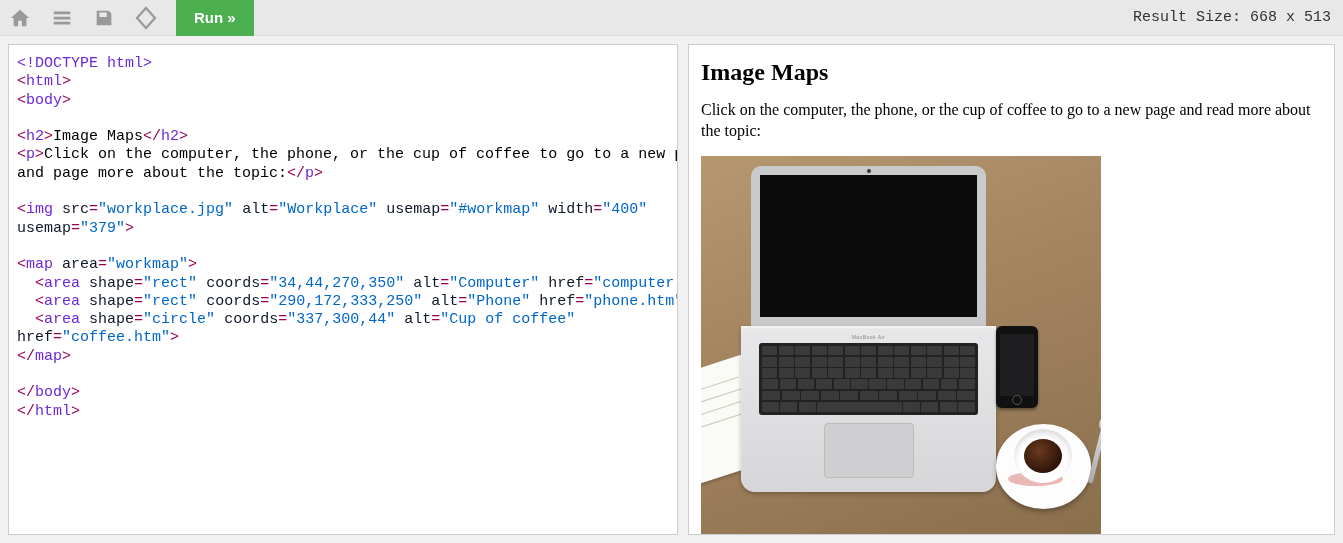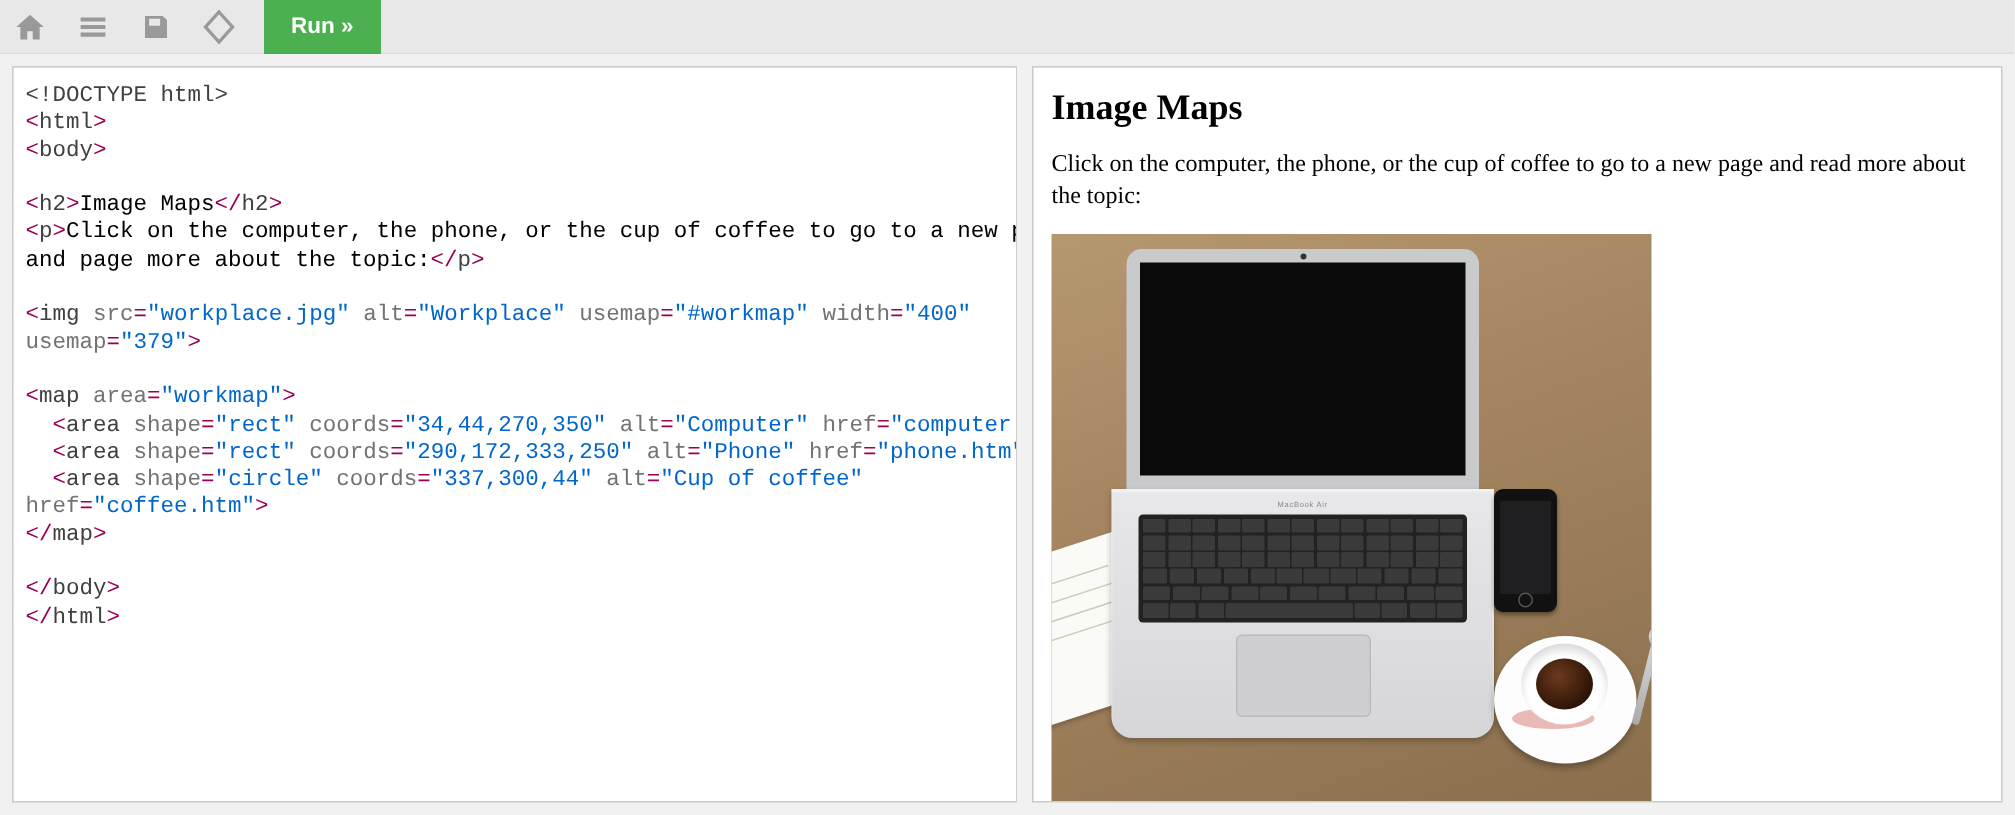--- a/index.html
+++ b/index.html
@@ -185,22 +185,22 @@
 }
 .paper::before, .paper::after {
   content: ""; position: absolute; left: 12px; right: 12px; height: 1px;
   background: #cfc9b8;
 }
 .paper::before { top: 20px; }
 .paper::after { top: 32px; box-shadow: 0 12px 0 #cfc9b8, 0 24px 0 #cfc9b8; }
 
 
 .pun { color: #905; }
-.tag { color: #404040; }
-.attr { color: #737373; }
+.tag { color: #6d28d9; }
+.attr { color: #0f172a; }
 .val { color: #06c; }
 .txt { color: #000; }
 </style>
 </head>
 <body>
 
 <div class="toolbar">
   <div class="toolbar-left">
     <span class="toolbar-icon">
       <svg width="22" height="22" viewBox="0 0 24 24">
@@ -218,20 +218,21 @@
         </svg>
     </span>
     <span class="toolbar-icon">
       <svg width="24" height="24" viewBox="0 0 24 24">
           <path fill="none" stroke="#999" stroke-width="2.2" d="M12 2l9 10-9 10-9-10z"></path>
         </svg>
     </span>
   </div>
   <button class="run-btn">Run »</button>
   <div class="toolbar-spacer"></div>
+  <div class="result-size">Result Size: 668 x 513</div>
 </div>
 
 <div class="panes">
 
   <div class="pane code-pane"><span class="tag">&lt;!DOCTYPE html&gt;</span>
 <span class="pun">&lt;</span><span class="tag">html</span><span class="pun">&gt;</span>
 <span class="pun">&lt;</span><span class="tag">body</span><span class="pun">&gt;</span>
 
 <span class="pun">&lt;</span><span class="tag">h2</span><span class="pun">&gt;</span><span class="txt">Image Maps</span><span class="pun">&lt;/</span><span class="tag">h2</span><span class="pun">&gt;</span>
 <span class="pun">&lt;</span><span class="tag">p</span><span class="pun">&gt;</span><span class="txt">Click on the computer, the phone, or the cup of coffee to go to a new page </span>

